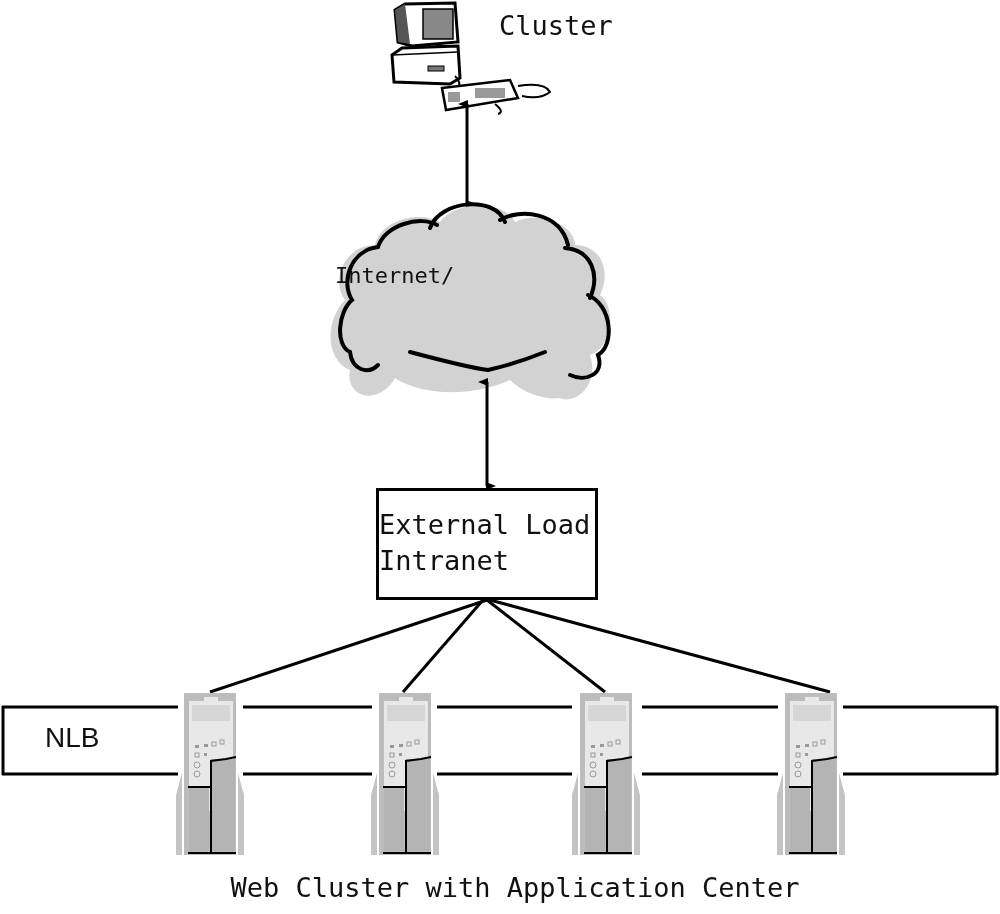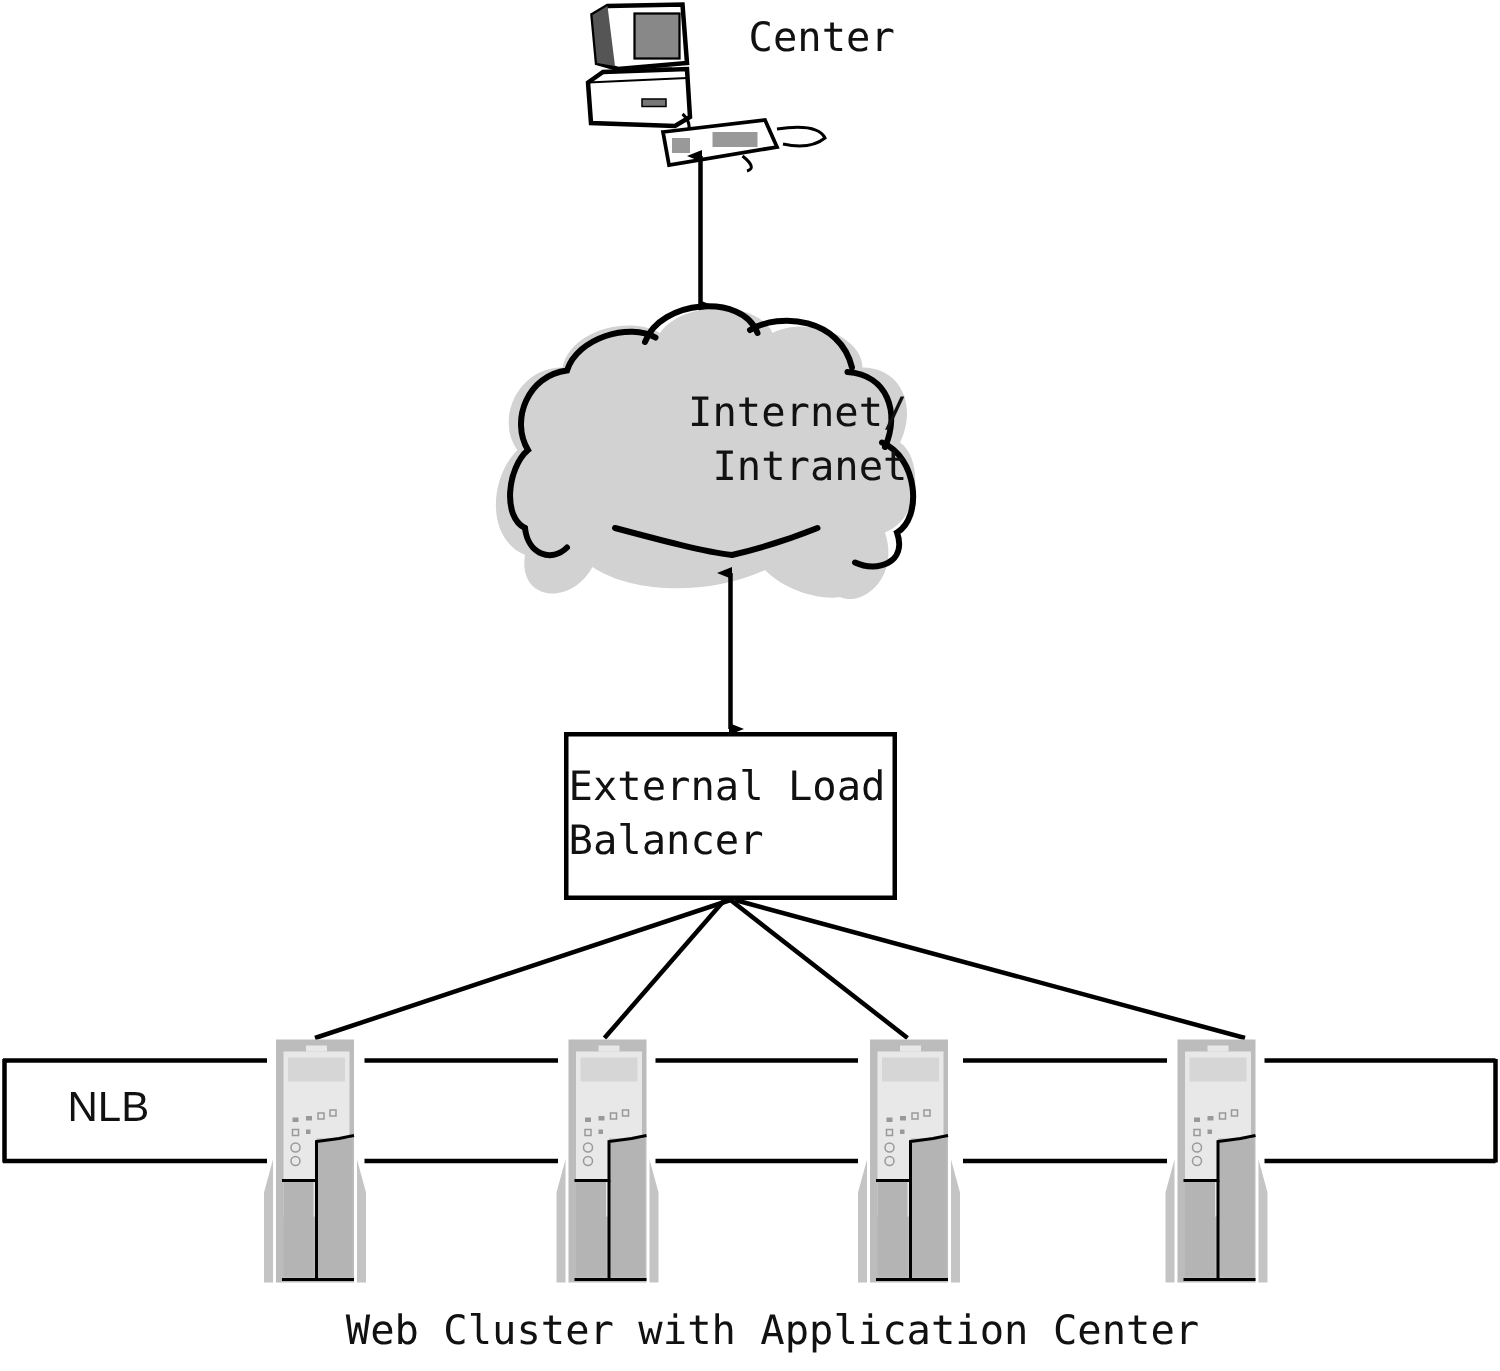--- a/index.html
+++ b/index.html
@@ -1,20 +1,20 @@
 <!DOCTYPE html>
 <html><head>
 <meta charset="utf-8">
 <style>
   html, body { margin: 0; padding: 0; background: #ffffff; }
   body { width: 1000px; height: 914px; position: relative; overflow: hidden; }
   #diagram { position: absolute; left: 0; top: 0; width: 1000px; height: 914px; }
   .label { position: absolute; color: #111; font-family: "DejaVu Sans Mono", "Liberation Mono", monospace; font-size: 27px; white-space: nowrap; }
   .label-client { left: 499px; top: 10px; }
-  .cloud-text { position: absolute; left: 335px; top: 258px; width: 270px; text-align: right; font-size: 27px; line-height: 36px; color: #111; font-family: "DejaVu Sans Mono", "Liberation Mono", monospace; }
+  .cloud-text { position: absolute; left: 335px; top: 258px; width: 270px; text-align: left; font-size: 22px; line-height: 36px; color: #111; font-family: "DejaVu Sans Mono", "Liberation Mono", monospace; }
   .lb-box { position: absolute; left: 376px; top: 488px; width: 216px; height: 106px; border: 3px solid #000; background: #fff; box-sizing: content-box; }
   .lb-text { position: absolute; left: 0; top: 16px; width: 100%; font-size: 27px; line-height: 36px; color: #111; font-family: "DejaVu Sans Mono", "Liberation Mono", monospace; }
   .nlb-text { position: absolute; left: 45px; top: 722px; font-size: 28px; font-family: "Liberation Sans", sans-serif; color: #111; }
   .caption { position: absolute; left: 0; top: 872px; width: 1030px; text-align: center; font-size: 27px; color: #111; font-family: "DejaVu Sans Mono", "Liberation Mono", monospace; }
 </style>
 </head>
 <body>
 
 <div id="diagram">
   <svg width="1000" height="914" viewBox="0 0 1000 914" xmlns="http://www.w3.org/2000/svg" style="position:absolute;left:0;top:0;">
@@ -112,30 +112,29 @@
         <line x1="33" y1="94" x2="33" y2="160" stroke="#000" stroke-width="2"></line>
         <line x1="10" y1="160" x2="58" y2="160" stroke="#000" stroke-width="2"></line>
       </g>
     </defs>
     <use href="#server" x="178" y="693"></use>
     <use href="#server" x="373" y="693"></use>
     <use href="#server" x="574" y="693"></use>
     <use href="#server" x="779" y="693"></use>
   </svg>
 
-  <div class="label label-client">Center</div>
+  <div class="label label-client">Cluster</div>
 
   <div class="cloud-text">
     <div>Internet/</div>
-    <div>Intranet</div>
   </div>
 
   <div class="lb-box">
     <div class="lb-text">
       <div>External Load</div>
-      <div>Balancer</div>
+      <div>Intranet</div>
     </div>
   </div>
 
   <div class="nlb-text">NLB</div>
 
   <div class="caption">Web Cluster with Application Center</div>
 </div>
 
 </body></html>

